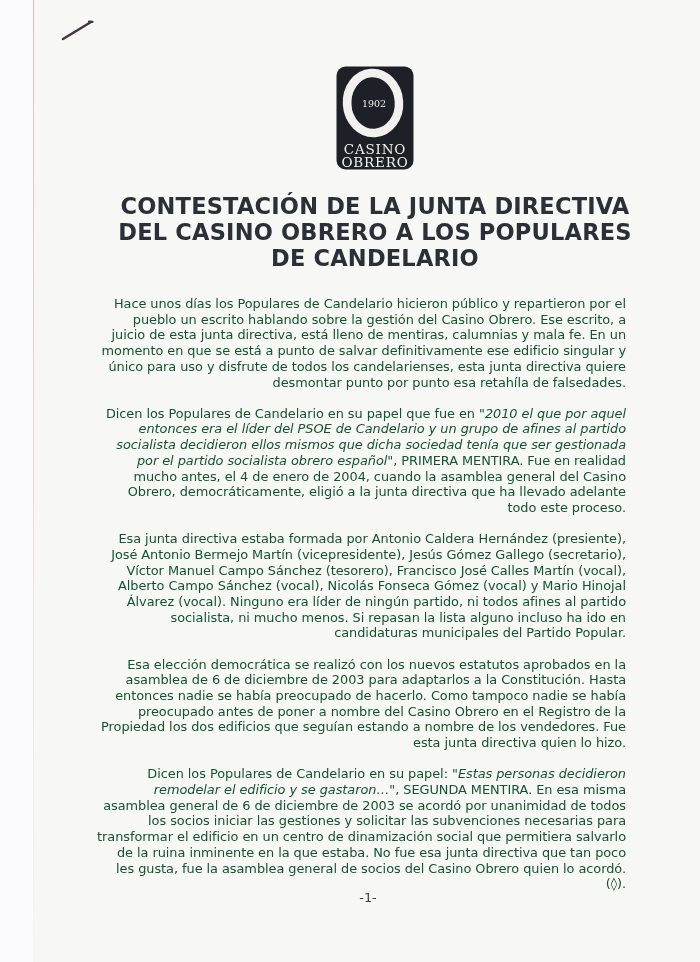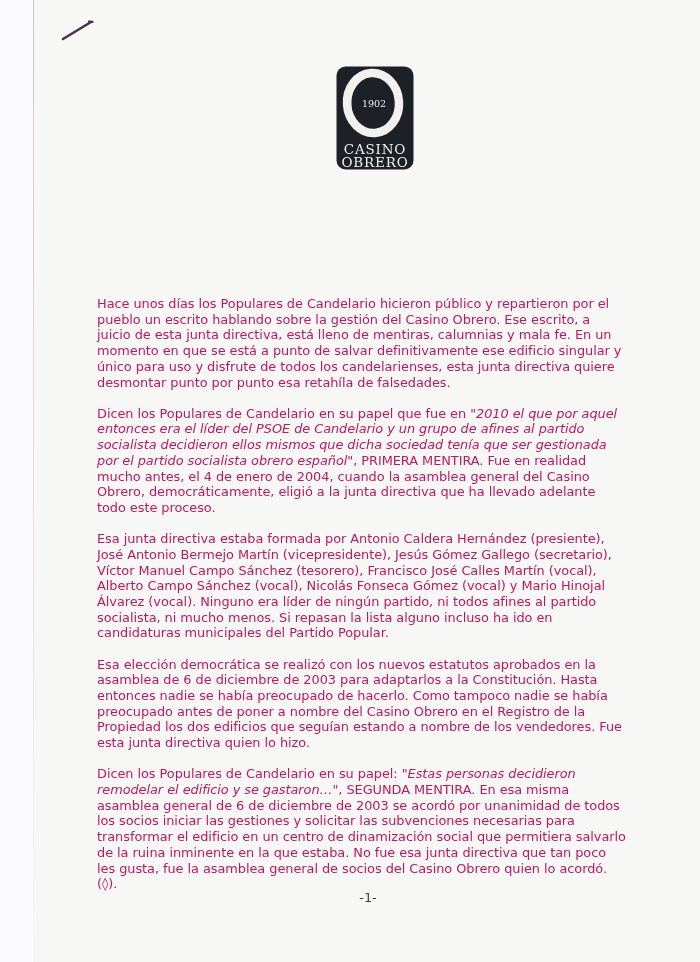--- a/index.html
+++ b/index.html
@@ -42,21 +42,22 @@
     line-height:26px;
     letter-spacing:.2px;
     color:#2c2f37;
   }
   
   .body-text{
     position:absolute;left:97px;top:296px;width:529px;
     font-size:12.9px;
     line-height:15.7px;
     letter-spacing:-.05px;
-    color:#be185d;
+    color:#14532d;
+    text-align:right;
   }
   .body-text p{margin:0 0 15.5px 0;}
   .seg-i{font-style:italic;}
   .seg-b{font-weight:400;}
   .page-number{
     position:absolute;left:97px;top:890px;width:542px;
     text-align:center;
     font-size:12.9px;
     color:#3c4049;
   }
@@ -78,20 +79,25 @@
     <svg width="78" height="104" viewBox="0 0 78 104">
       <rect x="0.5" y="0.5" width="77" height="103" rx="9" fill="#1d2026"></rect>
       <ellipse cx="37" cy="37" rx="26" ry="30" fill="none" stroke="#f2f1ee" stroke-width="8.5" transform="rotate(-4 37 37)"></ellipse>
       <ellipse cx="37.5" cy="37" rx="24" ry="28.5" fill="none" stroke="#f2f1ee" stroke-width="3.5" opacity="0.85" transform="rotate(3 37 37)"></ellipse>
       <text x="38" y="41" text-anchor="middle" font-family="DejaVu Serif, Liberation Serif, serif" font-size="9.5" fill="#efeeea">1902</text>
       <text x="39" y="88" text-anchor="middle" font-family="DejaVu Serif, Liberation Serif, serif" font-size="13.5" letter-spacing="0.8" fill="#f2f1ee">CASINO</text>
       <text x="39" y="101" text-anchor="middle" font-family="DejaVu Serif, Liberation Serif, serif" font-size="13.5" letter-spacing="0.8" fill="#f2f1ee">OBRERO</text>
     </svg>
   </div>
 
+  <div class="title">
+    <div>CONTESTACIÓN DE LA JUNTA DIRECTIVA</div>
+    <div>DEL CASINO OBRERO A LOS POPULARES</div>
+    <div>DE CANDELARIO</div>
+  </div>
 
   <div class="body-text">
 
     <p><span>Hace unos días los Populares de Candelario hicieron público y repartieron por el pueblo un escrito hablando sobre la gestión del Casino Obrero. Ese escrito, a juicio de esta junta directiva, está lleno de mentiras, calumnias y mala fe. En un momento en que se está a punto de salvar definitivamente ese edificio singular y único para uso y disfrute de todos los candelarienses, esta junta directiva quiere desmontar punto por punto esa retahíla de falsedades.</span></p>
 
     <p><span>Dicen los Populares de Candelario en su papel que fue en </span><span class="seg-i">"2010 el que por aquel entonces era el líder del PSOE de Candelario y un grupo de afines al partido socialista decidieron ellos mismos que dicha sociedad tenía que ser gestionada por el partido socialista obrero español"</span><span>, </span><span class="seg-b">PRIMERA MENTIRA</span><span>. Fue en realidad mucho antes, el 4 de enero de 2004, cuando la asamblea general del Casino Obrero, democráticamente, eligió a la junta directiva que ha llevado adelante todo este proceso.</span></p>
 
     <p><span>Esa junta directiva estaba formada por Antonio Caldera Hernández (presiente), José Antonio Bermejo Martín (vicepresidente), Jesús Gómez Gallego (secretario), Víctor Manuel Campo Sánchez (tesorero), Francisco José Calles Martín (vocal), Alberto Campo Sánchez (vocal), Nicolás Fonseca Gómez (vocal) y Mario Hinojal Álvarez (vocal). Ninguno era líder de ningún partido, ni todos afines al partido socialista, ni mucho menos. Si repasan la lista alguno incluso ha ido en candidaturas municipales del Partido Popular.</span></p>
 
     <p><span>Esa elección democrática se realizó con los nuevos estatutos aprobados en la asamblea de 6 de diciembre de 2003 para adaptarlos a la Constitución. Hasta entonces nadie se había preocupado de hacerlo. Como tampoco nadie se había preocupado antes de poner a nombre del Casino Obrero en el Registro de la Propiedad los dos edificios que seguían estando a nombre de los vendedores. Fue esta junta directiva quien lo hizo.</span></p>

